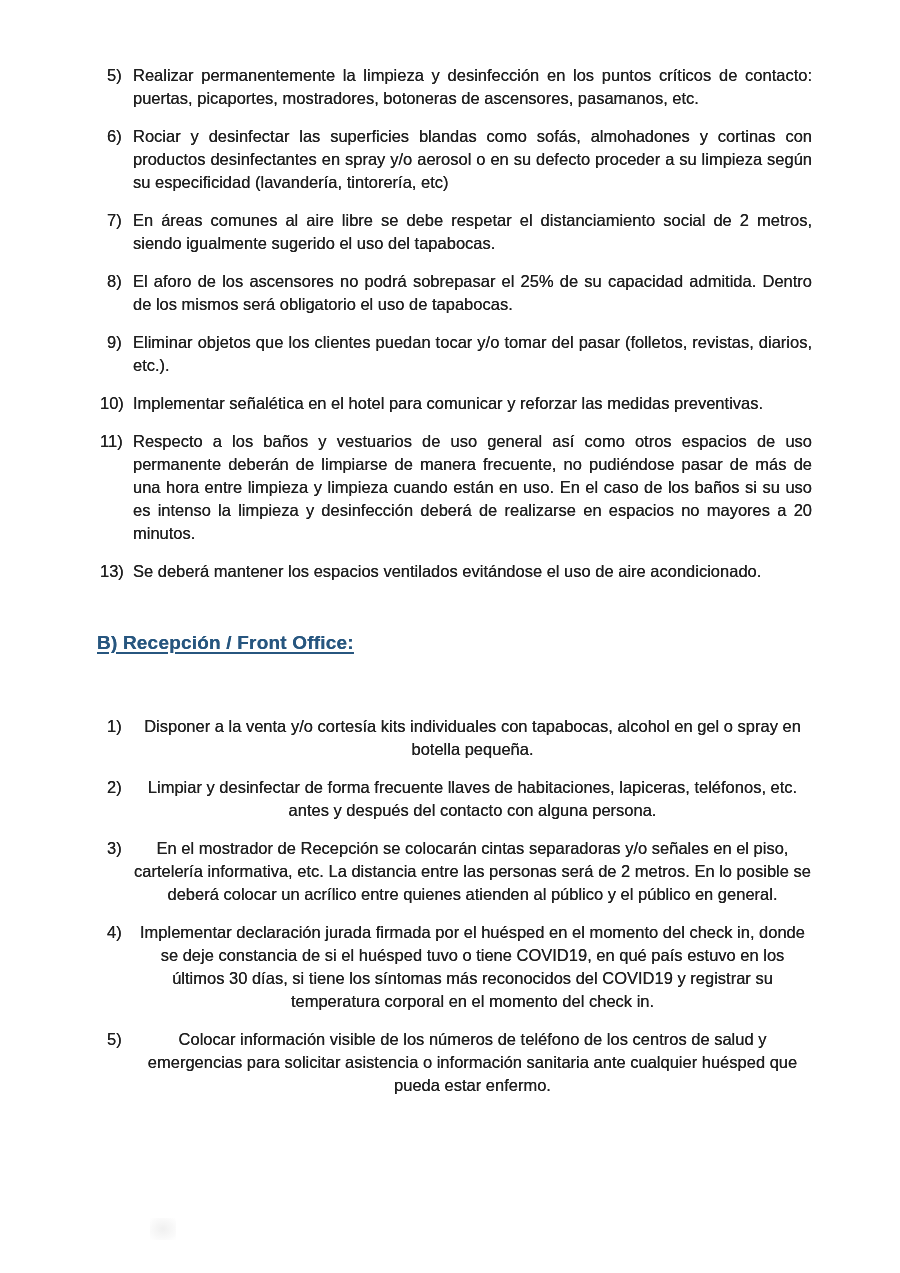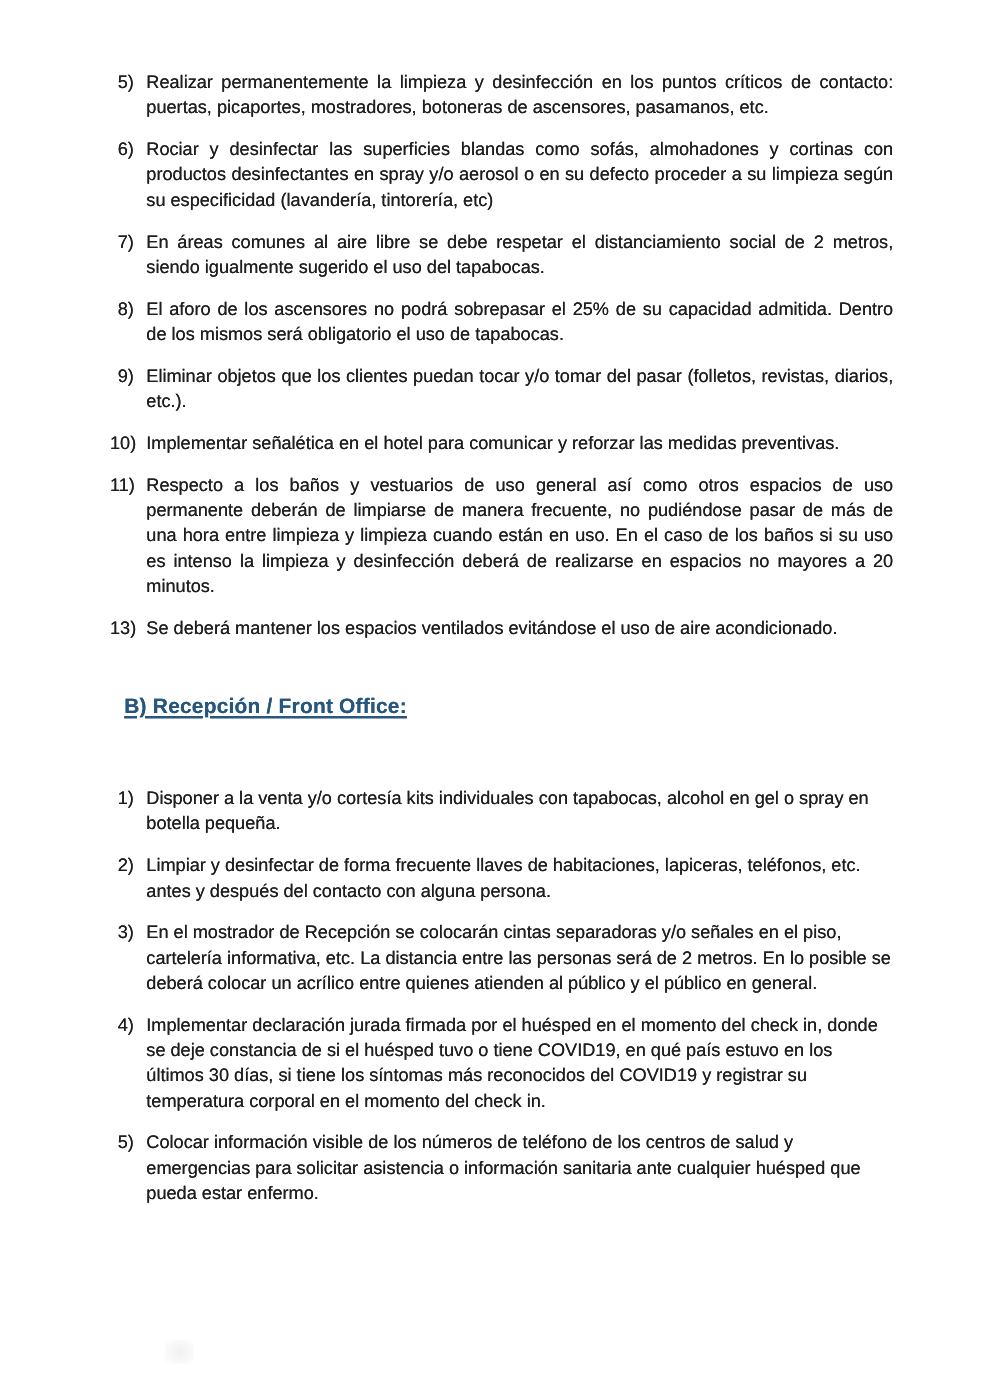--- a/index.html
+++ b/index.html
@@ -30,24 +30,24 @@
   }
   .item .num {
     flex: 0 0 36px;
     padding-left: 10px;
     white-space: nowrap;
   }
   .item.wide-num .num { padding-left: 3px; }
   .item .txt { flex: 1 1 auto; }
 
   .section-a .txt { text-align: justify; }
-  .section-b .txt { text-align: left; }
+  .section-b .txt { text-align: center; }
 
   .section-heading {
-    margin: 49px 0 62px 16px;
+    margin: 49px 0 62px 0;
     color: var(--heading-color, #27567f);
     font-size: 19px;
     line-height: 21px;
     font-weight: 700;
     text-decoration: underline;
     text-decoration-thickness: 2px;
     text-underline-offset: 3px;
     letter-spacing: 0.2px;
   }
 

